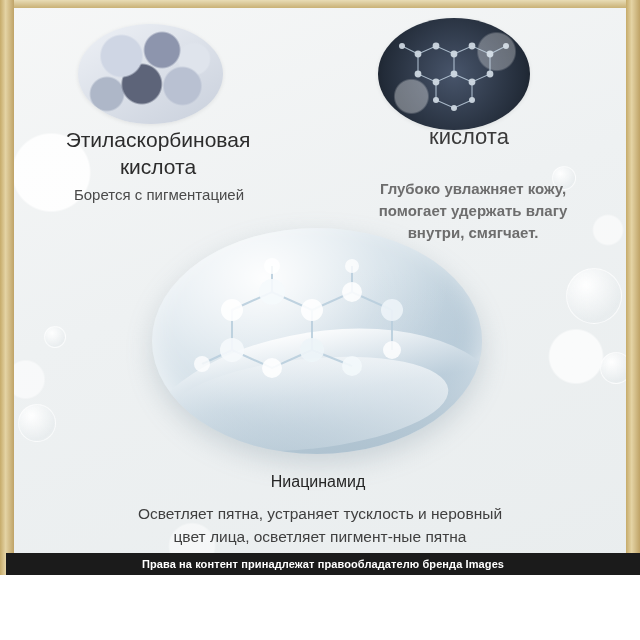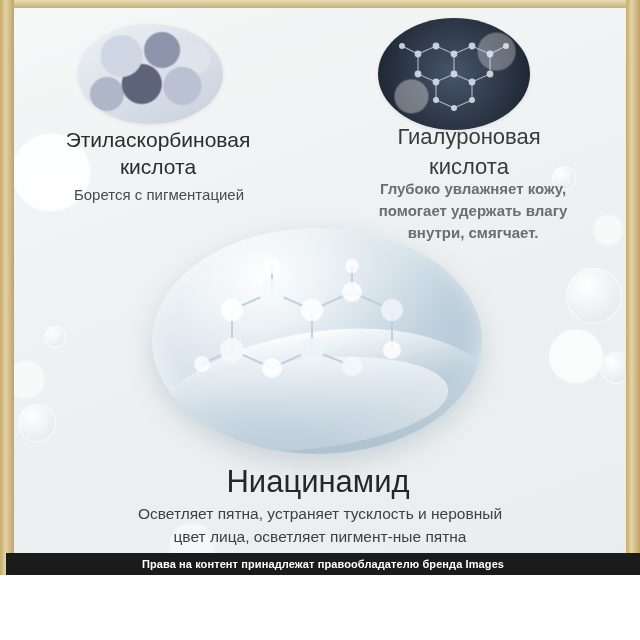--- a/index.html
+++ b/index.html
@@ -164,21 +164,21 @@
     line-height: 22px;
     z-index: 3;
   }
 
   .t-left  { left: 18px;  top: 126px; width: 280px; }
   .b-left  { left: 28px;  top: 184px; width: 262px; font-size: 15px; }
 
   .t-right { left: 340px; top: 122px; width: 258px; font-size: 22px; line-height: 30px; color: #3a3a3a; }
   .b-right { left: 352px; top: 178px; width: 242px; color: #6d6d6d; font-weight: bold; }
 
-  .t-center { left: 170px; top: 468px; width: 296px; font-size: 31px; color: #262626; }
+  .t-center { left: 170px; top: 468px; width: 296px; font-size: 16px; color: #262626; }
   .b-center { left: 128px; top: 502px; width: 384px; font-size: 15.5px; line-height: 23px; color: #3f3f3f; text-align: center; }
 
   
   .watermark {
     position: absolute;
     left: 0; right: 0; bottom: 0;
     height: 22px;
     background: #1b1b1b;
     color: #ffffff;
     font-size: 11px;
@@ -241,21 +241,20 @@
     </div>
   </div>
 
   <div class="title t-left">
     <div>Этиласкорбиновая</div>
     <div>кислота</div>
   </div>
   <div class="body b-left">Борется с пигментацией</div>
 
   <div class="title t-right">
-    <div>Гиалуроновая</div>
     <div>кислота</div>
   </div>
   <div class="body b-right">Глубоко увлажняет кожу, помогает удержать влагу внутри, смягчает.</div>
 
   <div class="drop">
     <div class="drop-swirl"></div>
     <div class="drop-swirl2"></div>
     <svg class="drop-mol" width="240" height="140" viewBox="0 0 240 140">
       <g stroke="#b9cedd" stroke-width="2" fill="none" opacity="0.95">
         <path d="M46 56 L86 38 L126 56 L126 96 L86 114 L46 96 Z"></path>

